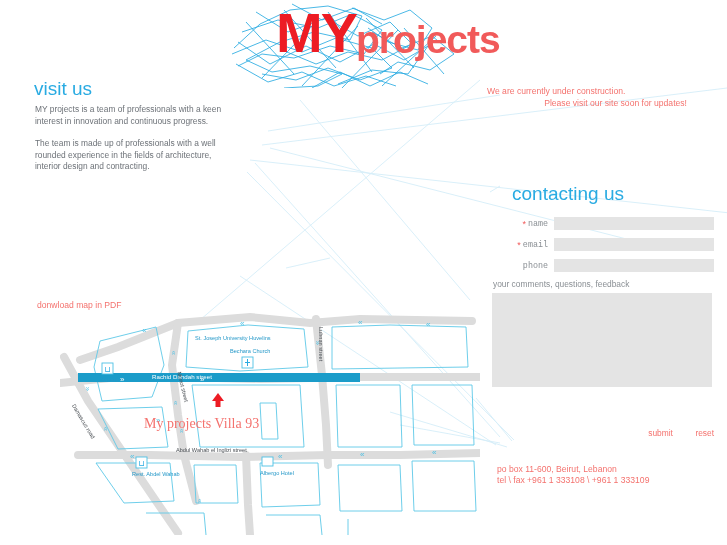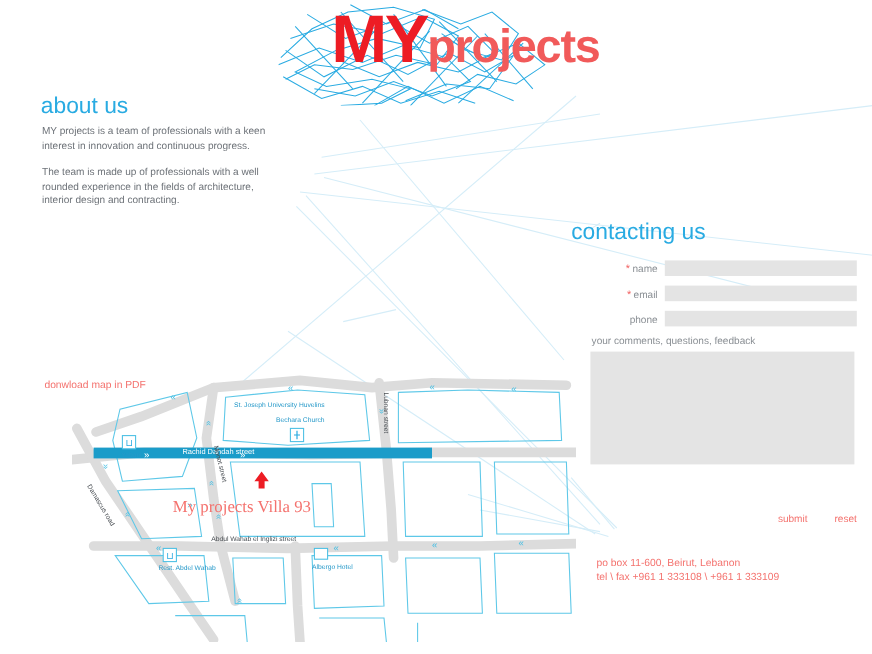--- a/index.html
+++ b/index.html
@@ -28,21 +28,21 @@
   }
 
   
   .h-section{
     color:#29ABE2;font-size:19px;font-weight:normal;
     letter-spacing:0px;line-height:20px;
     font-family:"Liberation Sans", sans-serif;
   }
   #about-heading{position:absolute;left:34px;top:79px;}
   #finding-heading{position:absolute;left:194px;top:265px;}
-  #contacting-heading{position:absolute;left:476px;top:184px;}
+  #contacting-heading{position:absolute;left:512px;top:184px;}
 
   
   .about-body{position:absolute;left:35px;top:104px;width:195px;}
   .about-body p{
     margin:0 0 11px 0;font-size:8.4px;line-height:11.6px;
     color:#6d7278;font-family:"Liberation Sans", sans-serif;
   }
 
   
   .notice{position:absolute;left:487px;top:85px;width:220px;}
@@ -50,21 +50,21 @@
     color:#F4726E;font-size:8.6px;line-height:12px;
     font-family:"Liberation Sans", sans-serif;
   }
   .notice .l2{text-align:right;padding-right:20px;}
 
   
   .form{position:absolute;left:492px;top:216px;width:222px;}
   .frow{display:flex;align-items:center;margin-bottom:6px;height:15px;}
   .flabel{
     font-size:8.4px;color:#8a8f94;text-align:right;
-    font-family:Liberation Sans, sans-serif;
+    font-family:Liberation Mono, monospace;
     white-space:nowrap;
   }
   .star{color:#F15A5A;font-size:9px;margin-right:2px;}
   .finput{
     background:#e4e4e4;border:none;height:13px;flex:1;
     font-size:8px;font-family:"Liberation Sans", sans-serif;
     color:#555;padding:0 3px;outline:none;
   }
   .lab-wrap{width:56px;display:flex;justify-content:flex-end;align-items:center;margin-right:6px;}
   .comments-label{
@@ -88,21 +88,21 @@
 
   
   .footer{position:absolute;left:497px;top:464px;width:220px;}
   .footer div{
     color:#F4726E;font-size:8.6px;line-height:11.4px;
     font-family:"Liberation Sans", sans-serif;white-space:nowrap;
   }
 
   
   #pdf-link{
-    position:absolute;left:37px;top:315px;
+    position:absolute;left:37px;top:300px;
     color:#F4726E;font-size:8.6px;text-decoration:none;
     font-family:"Liberation Sans", sans-serif;cursor:pointer;text-align:center;
   }
 
   
   .map{position:absolute;left:60px;top:305px;width:420px;height:230px;}
   .map-label{
     position:absolute;font-size:5.6px;color:#2699c9;
     font-family:"Liberation Sans", sans-serif;white-space:nowrap;
   }
@@ -165,26 +165,30 @@
         <line x1="30" y1="76" x2="84" y2="20"></line>
         <line x1="70" y1="84" x2="126" y2="24"></line>
         <line x1="110" y1="86" x2="166" y2="28"></line>
         <line x1="150" y1="84" x2="204" y2="34"></line>
       </g>
     </svg>
     <span class="logo-my">MY</span>
     <span class="logo-projects">projects</span>
   </div>
 
-  <div class="h-section" id="about-heading">about us</div>
+  <div class="h-section" id="about-heading">visit us</div>
   <div class="about-body">
     <p>MY projects is a team of professionals with a keen interest in innovation and continuous progress.</p>
     <p>The team is made up of professionals with a well rounded experience in the fields of architecture, interior design and contracting.</p>
   </div>
 
+  <div class="notice">
+    <div class="l1">We are currently under construction.</div>
+    <div class="l2">Please visit our site soon for updates!</div>
+  </div>
 
   <div class="h-section" id="contacting-heading">contacting us</div>
 
   <div class="form">
     <div class="frow">
       <div class="lab-wrap">
         <span class="star">*</span>
         <span class="flabel">name</span>
       </div>
       <input class="finput" type="text" placeholder="" style="">

